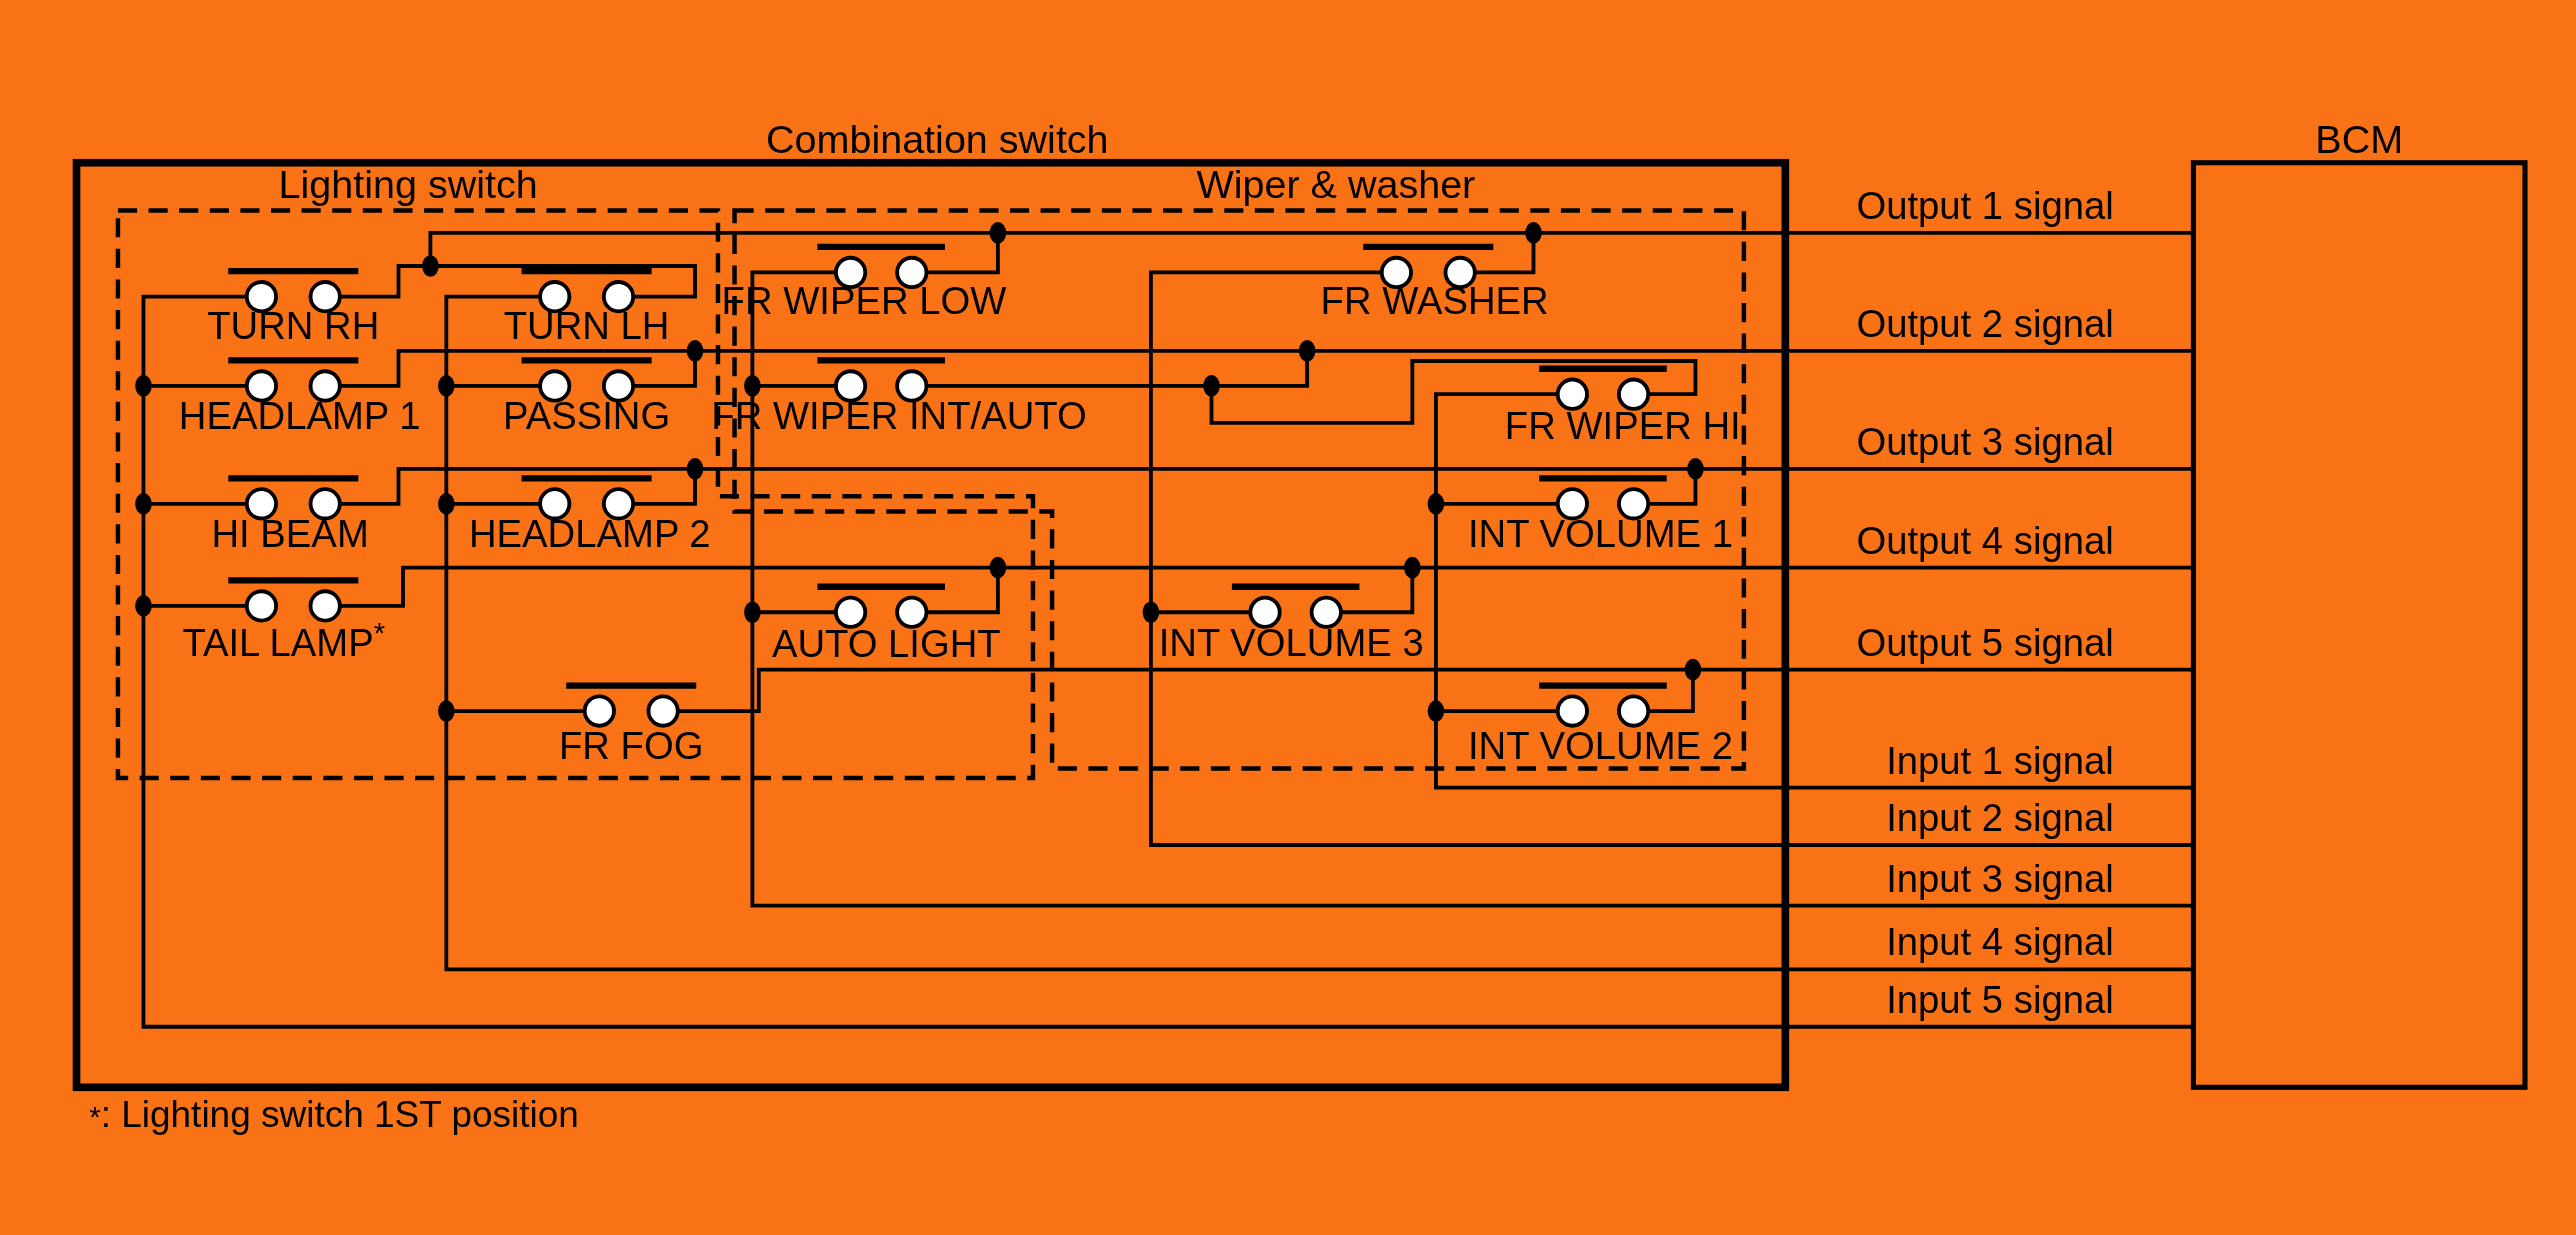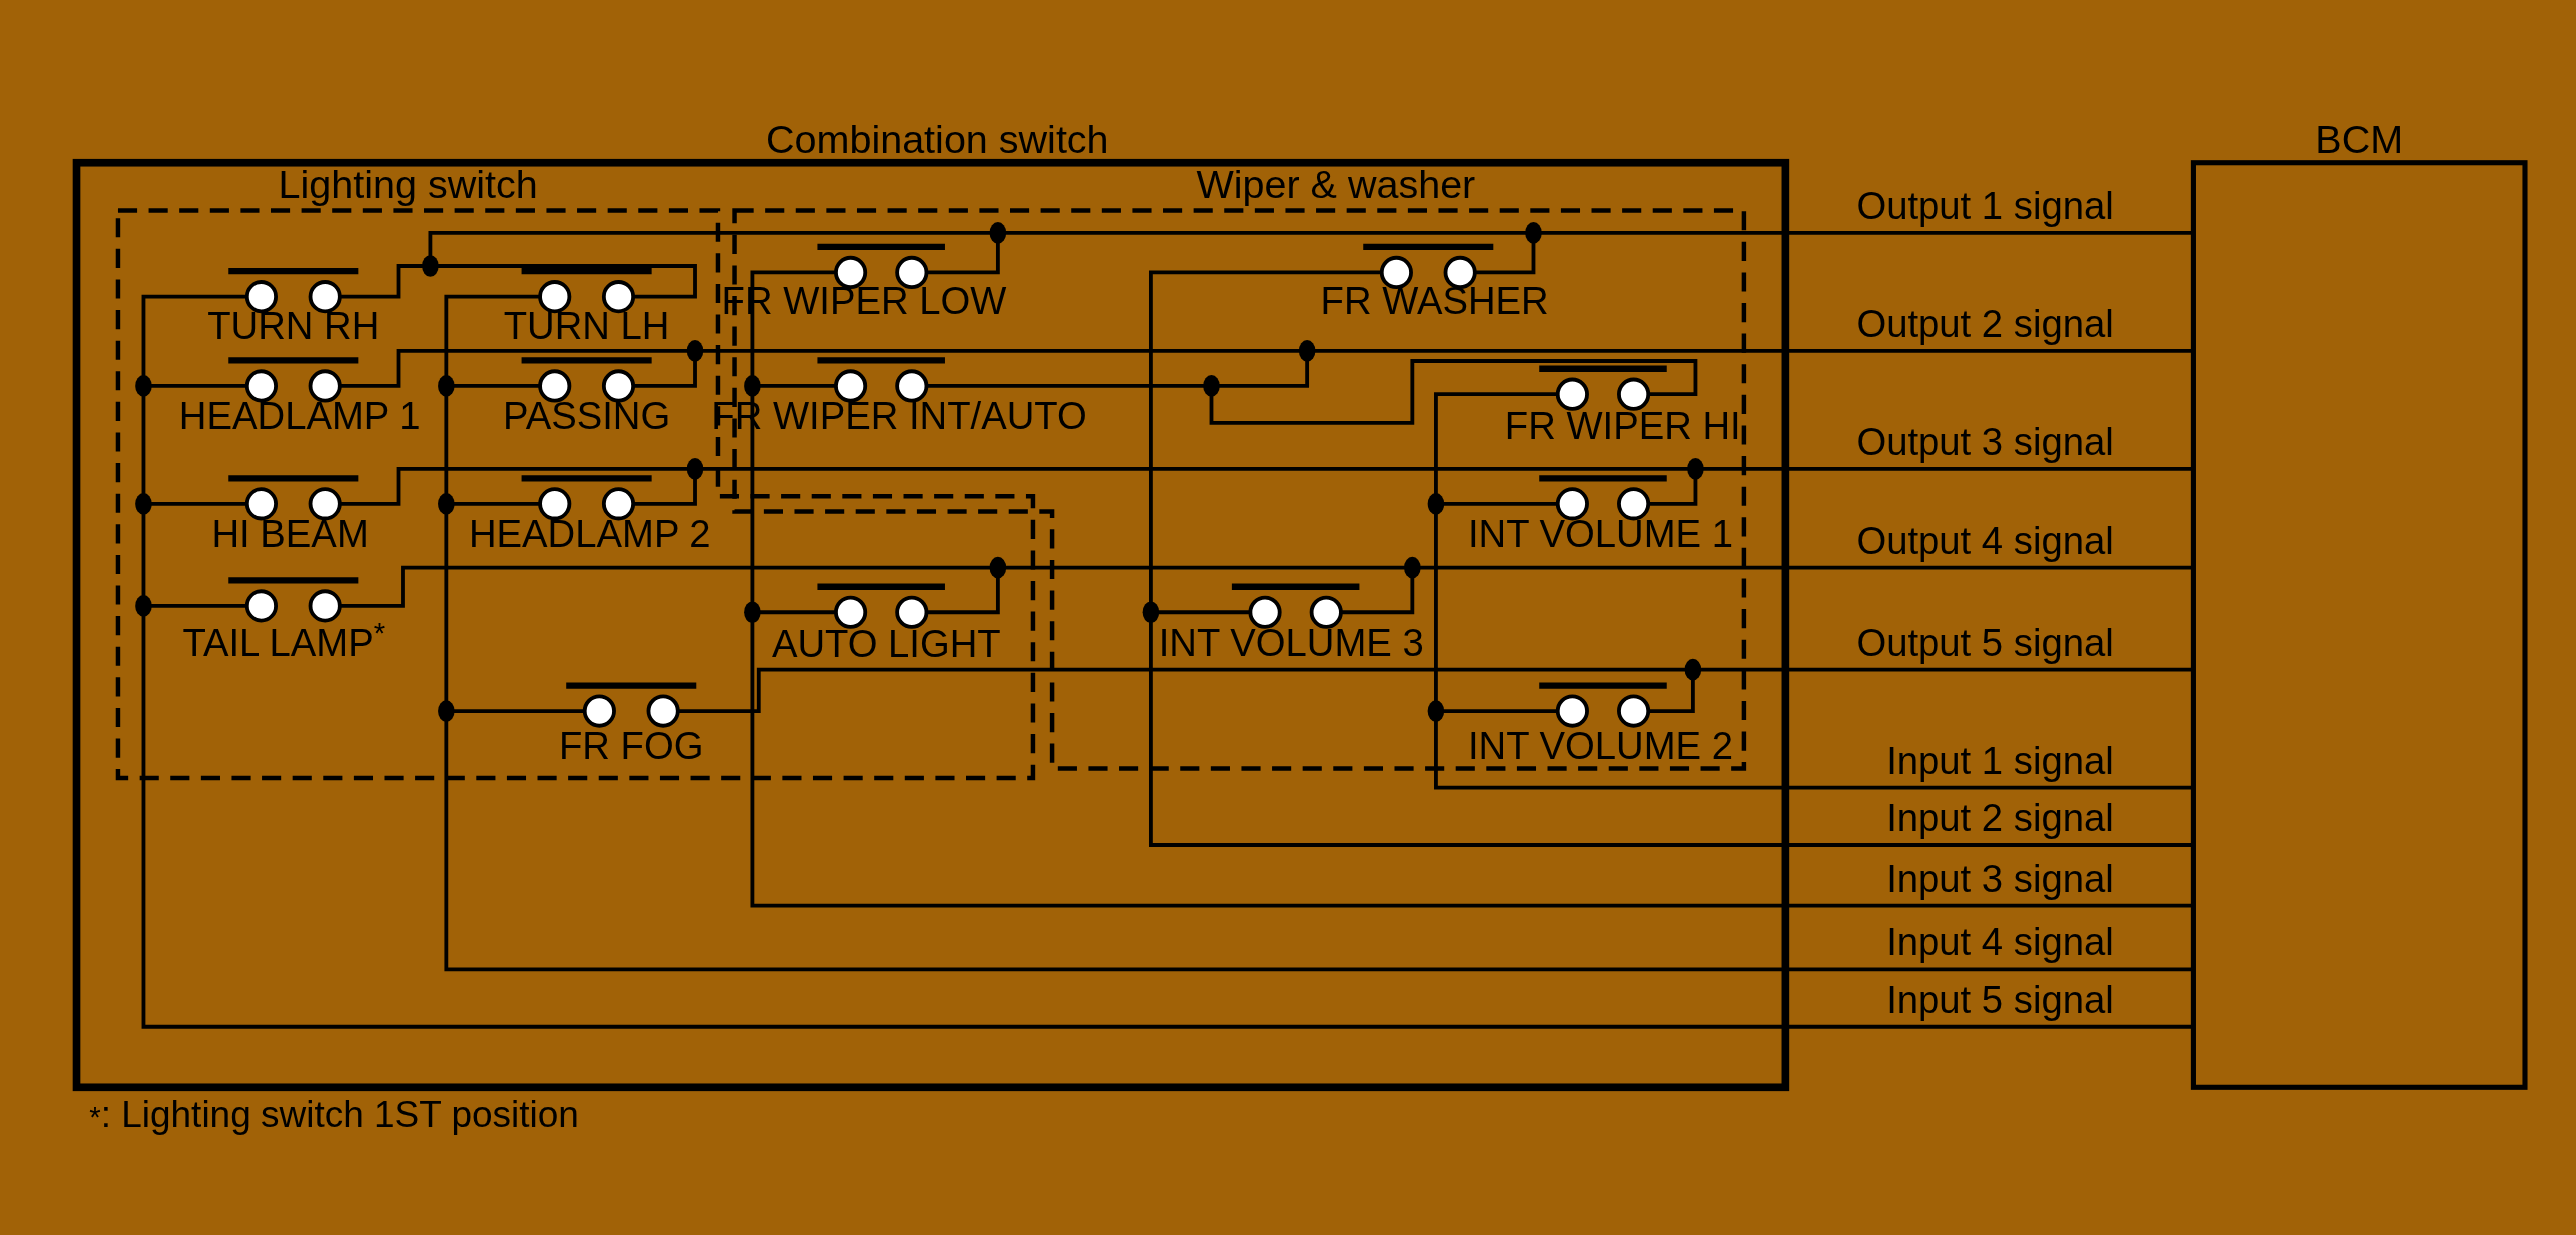--- a/index.html
+++ b/index.html
@@ -1,16 +1,16 @@
 <!DOCTYPE html>
 <html style="font-size:10.2px"><head>
 <meta charset="utf-8">
 <style>
   html,body{margin:0;padding:0;background:#ffffff;}
-  .stage{width:2576px;height:1236px;background:#a16207;position:relative;}
+  .stage{width:2576px;height:1236px;background:#f97316;position:relative;}
   svg{display:block;}
   text{font-family:"Liberation Sans","DejaVu Sans",sans-serif;fill:#000;}
   .lbl{font-size:60px;text-anchor:middle;}
   .sig{font-size:60px;text-anchor:end;}
   .title{font-size:62px;text-anchor:middle;}
   .foot{font-size:58px;text-anchor:start;}
   .wire{fill:none;stroke:#000;stroke-width:6;}
   .bar{stroke:#000;stroke-width:10;}
   .contact{fill:#fff;stroke:#000;stroke-width:6;}
   .dot{fill:#000;stroke:none;}

